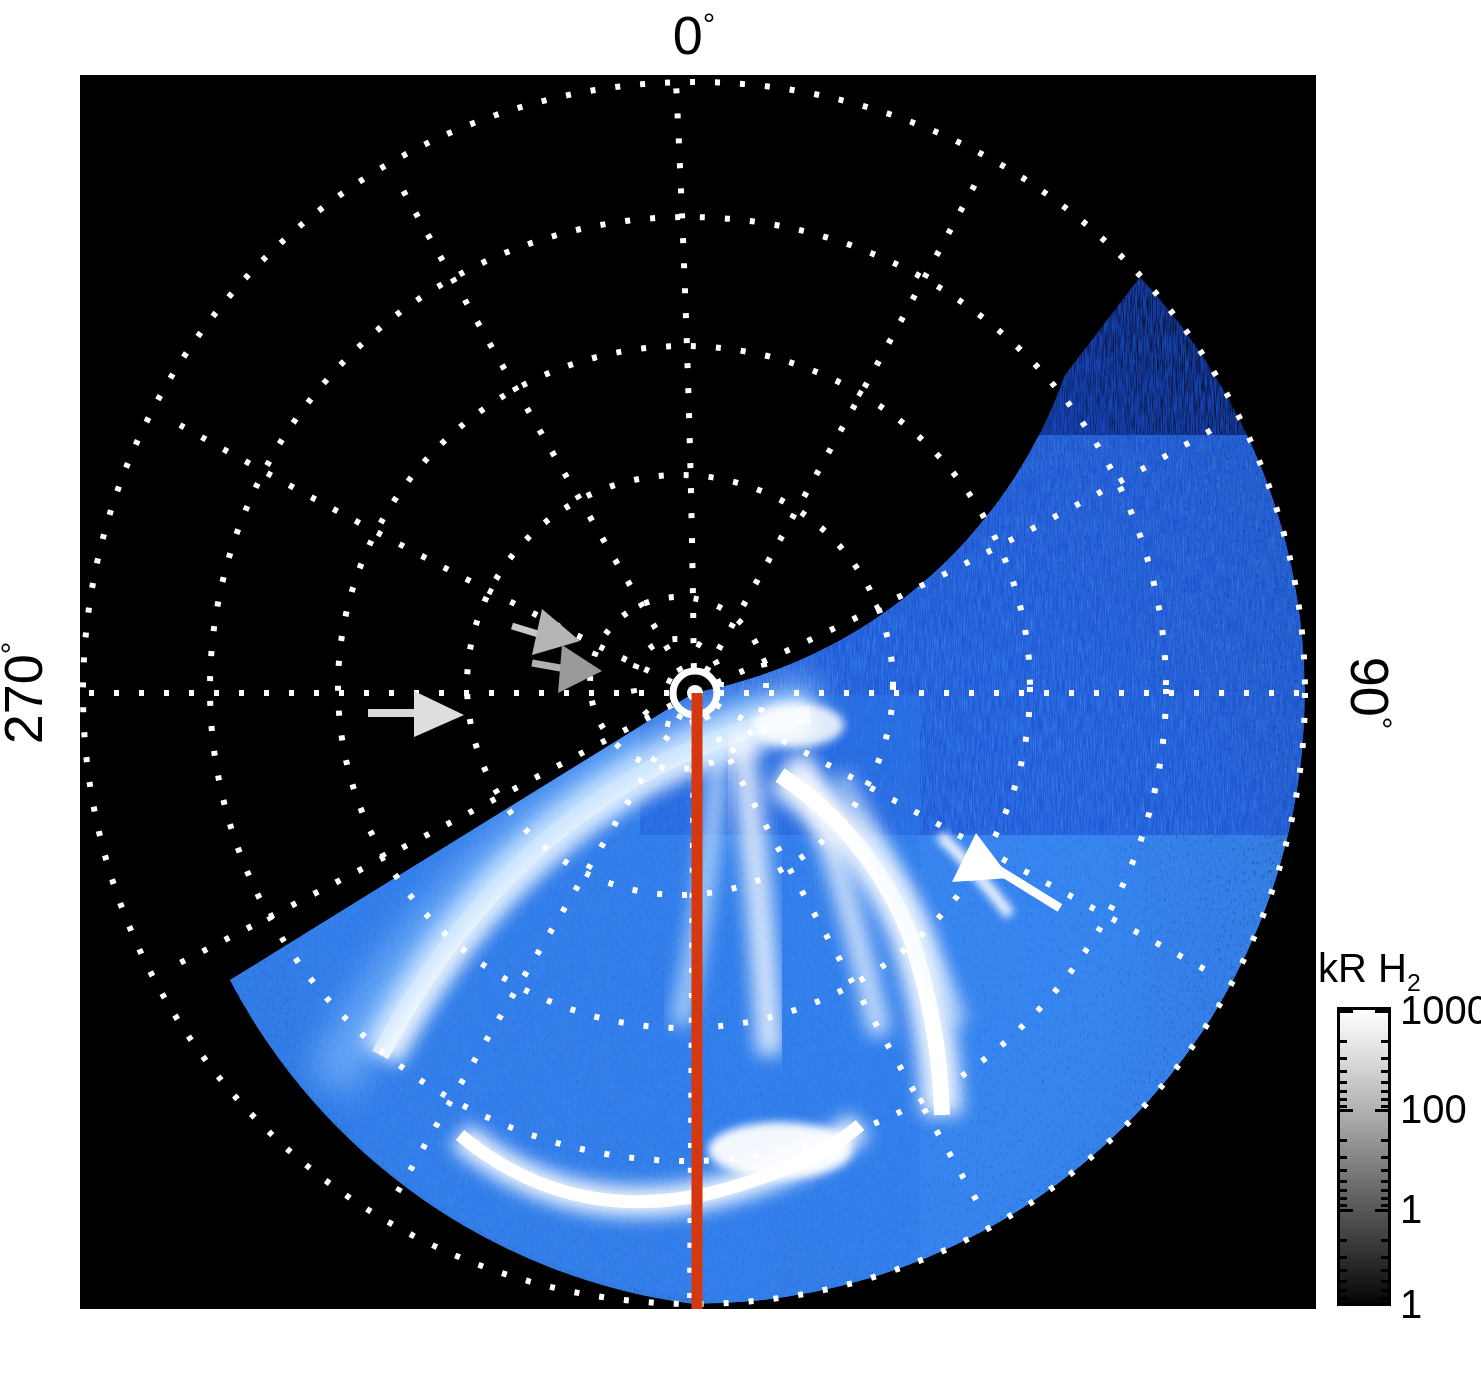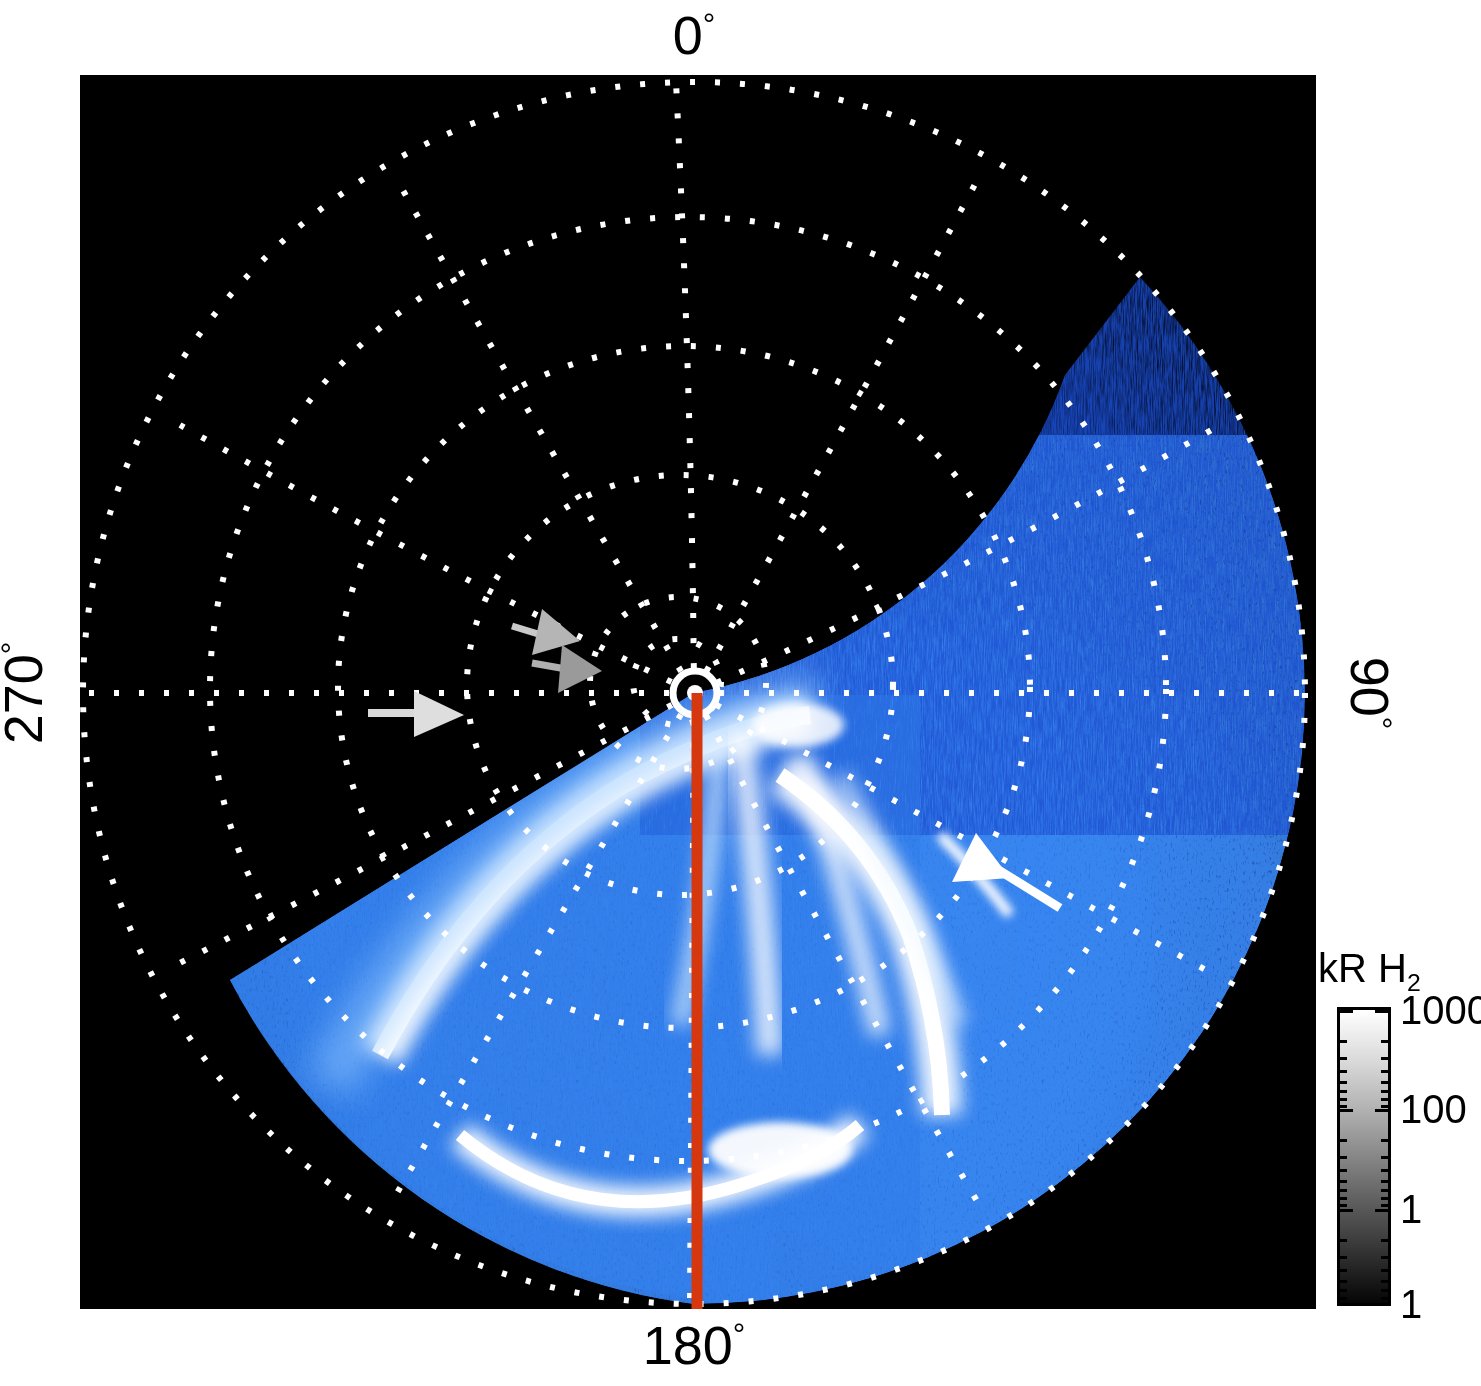--- a/index.html
+++ b/index.html
@@ -36,23 +36,20 @@
 </style>
 </head>
 <body>
 
 <div id="stage">
 
   <div class="axlabel" id="lab-top">
     <span>0</span><sup>°</sup>
   </div>
 
-  <div class="axlabel" id="lab-bottom">
-    <span>180</span><sup>°</sup>
-  </div>
 
   <div class="axlabel" id="lab-left">
     <span>270</span><sup>°</sup>
   </div>
 
   <div class="axlabel" id="lab-right">
     <span>90</span><sup>°</sup>
   </div>
 
   <div id="panel">

